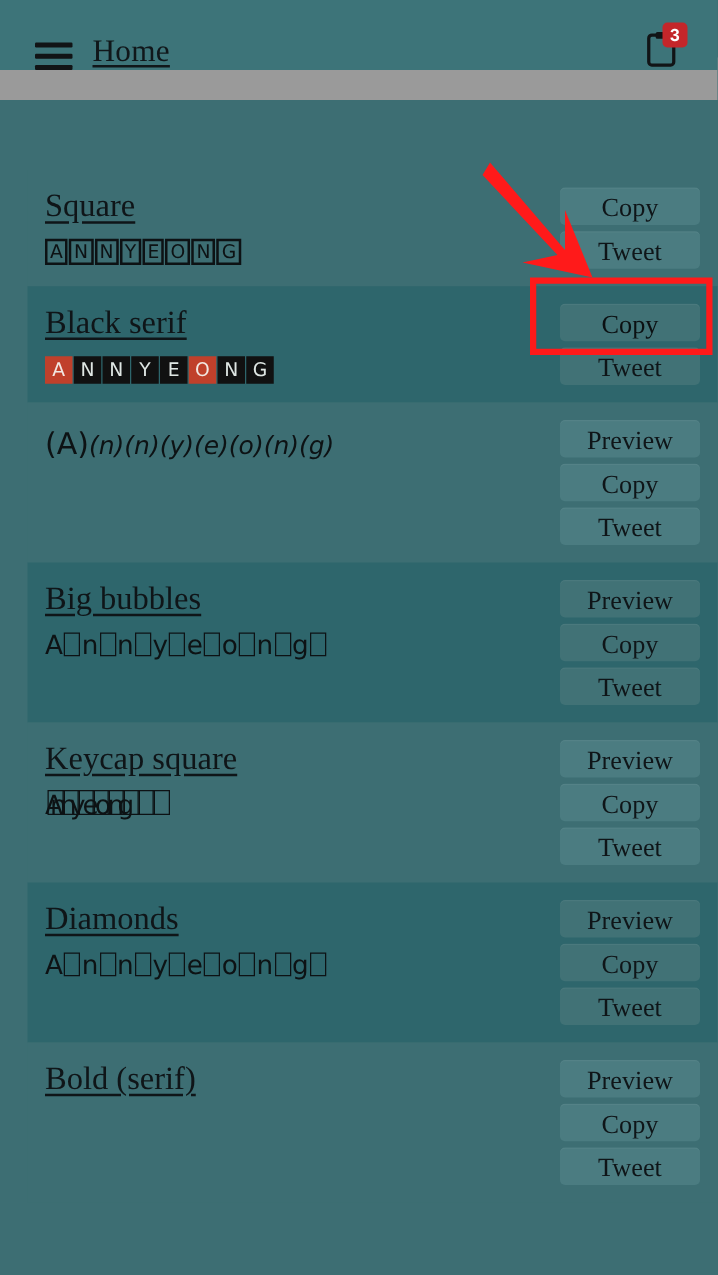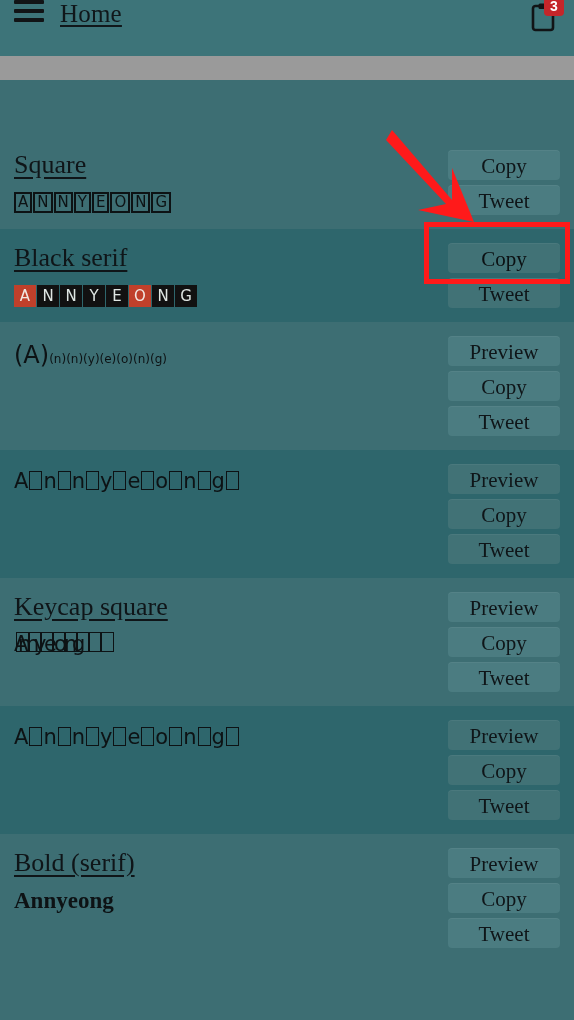--- a/index.html
+++ b/index.html
@@ -13,22 +13,22 @@
     overflow: hidden;
     font-family: "Liberation Serif", serif;
     position: relative;
   }
 
   
   .appbar {
     height: 56px;
     background: #3d7479;
     display: flex;
-    align-items: flex-start;
-    padding: 0 14px;
+    align-items: flex-end;
+    padding: 0 28px;
     box-sizing: border-box;
     position: relative;
     z-index: 5;
   }
   .hamburger {
     width: 30px;
     height: 22px;
     display: flex;
     flex-direction: column;
     justify-content: space-between;
@@ -101,20 +101,21 @@
     top: 0px;
     width: 90px;
     height: 4px;
     background: #3a57a8;
   }
 
   
   .list {
     position: relative;
     padding-top: 80px;
+    padding-left: 22px;
   }
   .row {
     display: flex;
     align-items: flex-start;
     justify-content: space-between;
     padding: 12px 14px 14px 8px;
     box-sizing: border-box;
     position: relative;
   }
   .row.light { background: #3d6e73; }
@@ -171,22 +172,23 @@
   }
   .pv-blacksq .bsq.hl {
     background: #c0402b;
     color: #f2e7e2;
   }
   .pv-paren .big {
     font-size: 24px;
     font-family: "DejaVu Sans", sans-serif;
   }
   .pv-paren .small {
-    font-size: 12px;
-    font-family: "DejaVu Sans", sans-serif;
+    font-size: 20px;
+    font-family: "DejaVu Sans", sans-serif;
+    font-style: italic;
   }
   .pv-tofu { font-size: 21px; font-family: "DejaVu Sans", sans-serif; }
   .pv-tofu .tofu {
     display: inline-block;
     width: 13px;
     height: 19px;
     border: 1.5px solid #0d1214;
     margin: 0 1px -2px 1px;
     box-sizing: border-box;
   }
@@ -325,20 +327,21 @@
     </div>
     <div class="row-actions">
       <button class="btn">Preview</button>
       <button class="btn">Copy</button>
       <button class="btn">Tweet</button>
     </div>
   </div>
 
   <div class="row dark">
     <div class="row-left">
+      <div class="row-title">Big bubbles</div>
       <div class="row-preview pv-tofu">A<span class="tofu"></span>n<span class="tofu"></span>n<span class="tofu"></span>y<span class="tofu"></span>e<span class="tofu"></span>o<span class="tofu"></span>n<span class="tofu"></span>g<span class="tofu"></span></div>
     </div>
     <div class="row-actions">
       <button class="btn">Preview</button>
       <button class="btn">Copy</button>
       <button class="btn">Tweet</button>
     </div>
   </div>
 
   <div class="row light">
@@ -365,33 +368,33 @@
     </div>
     <div class="row-actions">
       <button class="btn">Preview</button>
       <button class="btn">Copy</button>
       <button class="btn">Tweet</button>
     </div>
   </div>
 
   <div class="row dark">
     <div class="row-left">
+      <div class="row-title">Diamonds</div>
       <div class="row-preview pv-tofu">A<span class="tofu"></span>n<span class="tofu"></span>n<span class="tofu"></span>y<span class="tofu"></span>e<span class="tofu"></span>o<span class="tofu"></span>n<span class="tofu"></span>g<span class="tofu"></span></div>
     </div>
     <div class="row-actions">
       <button class="btn">Preview</button>
       <button class="btn">Copy</button>
       <button class="btn">Tweet</button>
     </div>
   </div>
 
   <div class="row light">
     <div class="row-left">
       <div class="row-title">Bold (serif)</div>
-      <div class="row-preview pv-bold">Annyeong</div>
     </div>
     <div class="row-actions">
       <button class="btn">Preview</button>
       <button class="btn">Copy</button>
       <button class="btn">Tweet</button>
     </div>
   </div>
 
 </div>
 

